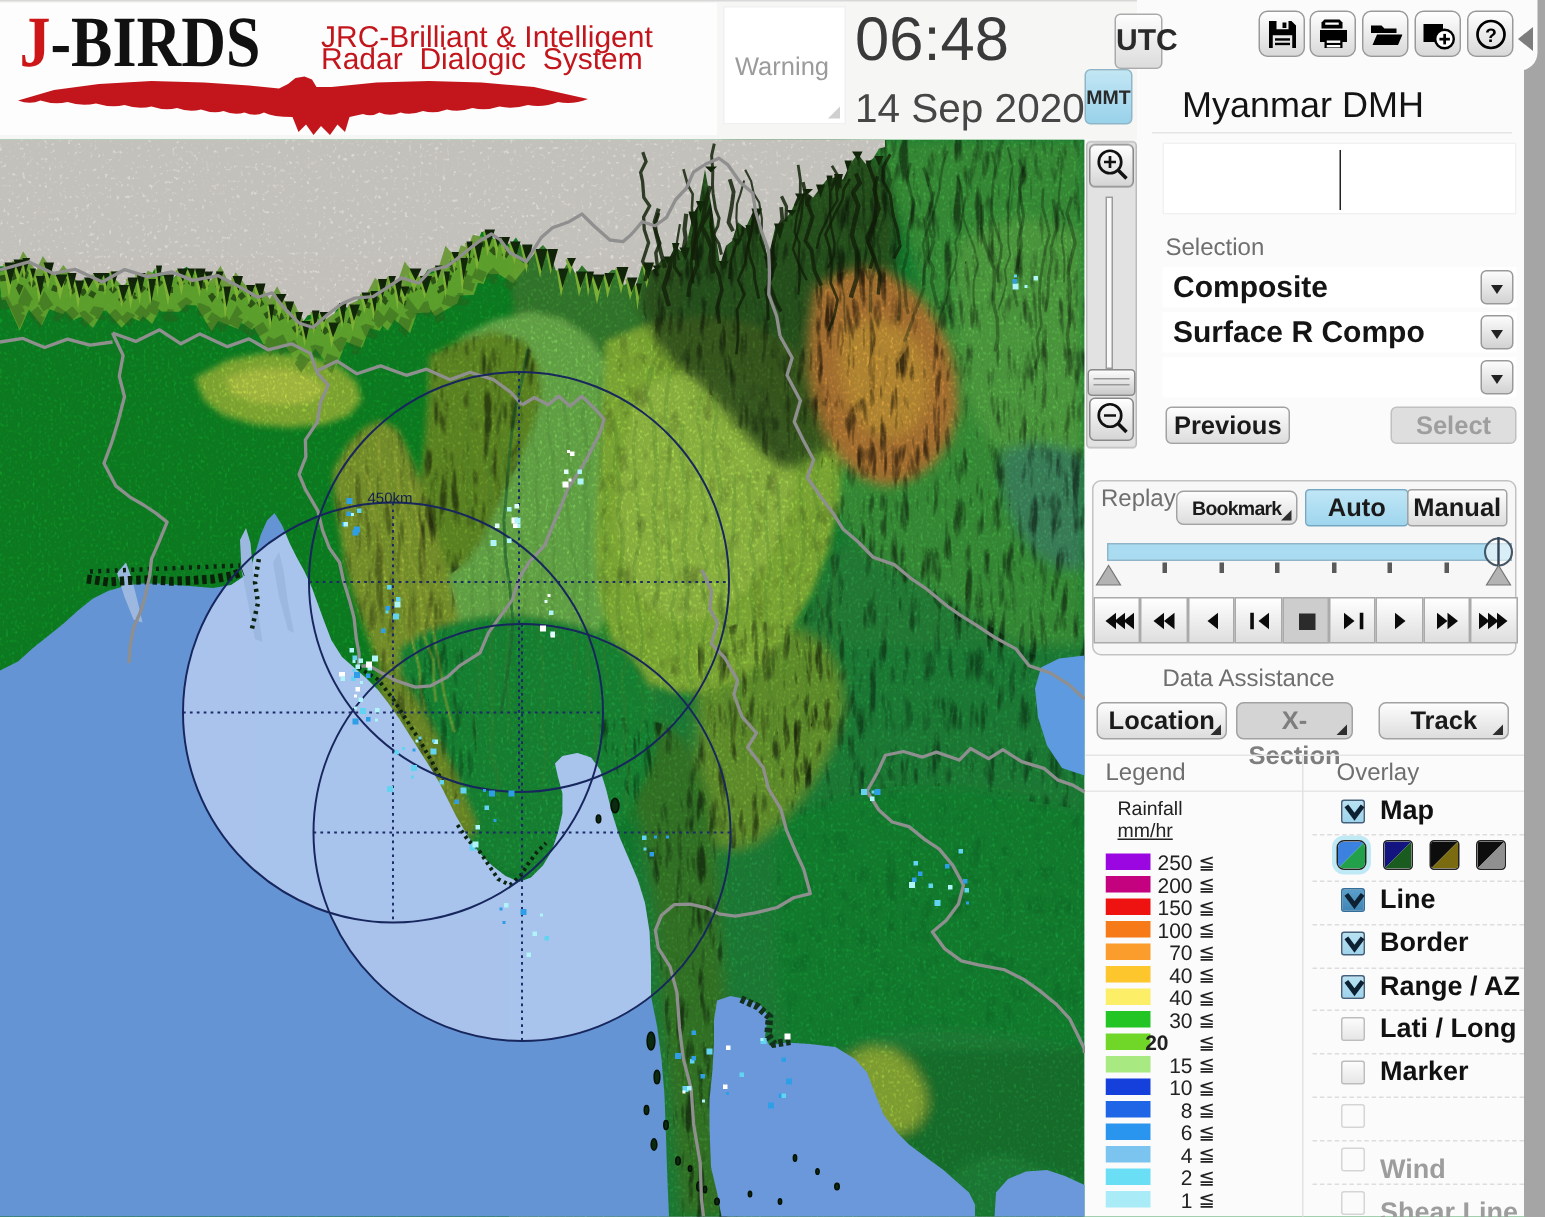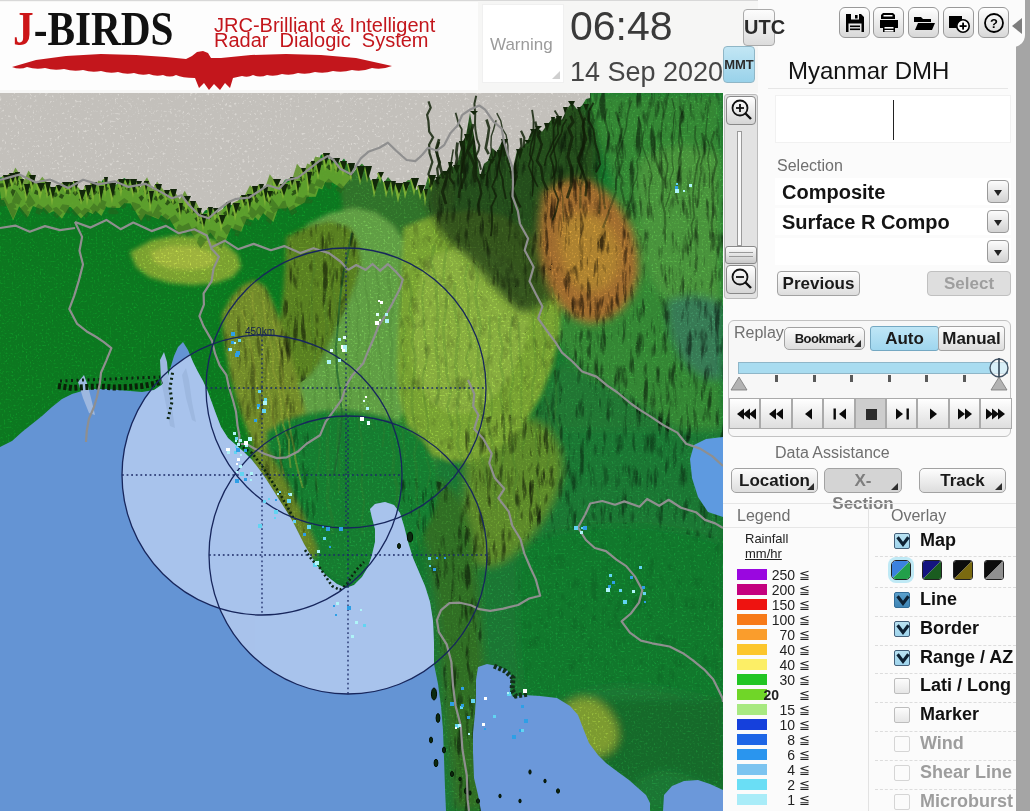--- a/index.html
+++ b/index.html
@@ -45,21 +45,21 @@
   #replaybox { position:absolute; left:5px; top:320px; width:283px; height:117px; border:1px solid #c2c2c2; border-radius:6px; background:#f7f7f7; }
   .cornerfold { position:absolute; right:3px; bottom:2px; width:0; height:0; border-left:7px solid transparent; border-bottom:7px solid #2e2e2e; }
   .pbBtn { position:absolute; top:0; height:31px; background:linear-gradient(#ffffff,#dedede); border:1px solid #aaa; }
 
   
   .chk { position:absolute; width:16px; height:16px; border:1.5px solid #44607a; border-radius:2px; background:linear-gradient(#b9e2f2,#9fd4ec); }
   .chk.off { background:linear-gradient(#fcfcfc,#e6e6e6); border-color:#bdbdbd; }
   .chk.dis { background:#fbfbfb; border-color:#d5d5d5; }
   .chk svg { position:absolute; left:1px; top:2px; }
   .ovlbl { position:absolute; left:197px; font-size:18px; font-weight:bold; color:#111; white-space:nowrap; }
-  .ovlbl.dis { color:#9d9d9d; }
+  .ovlbl.dis { color:#9d9d9d;margin-top:36px; }
   .legnum { position:absolute; font-size:14px; color:#222; text-align:right; width:34px; }
   .lge { width:14px !important; text-align:left !important; }
   .legle { position:absolute; font-size:13px; color:#222; }
 </style>
 </head>
 <body>
 
   <div id="mapwrap" class="abs" style="left:0;top:93px;width:723px;height:718px;background:#1e8a3e;">
     <svg id="mapsvg" width="723" height="718" viewBox="0 0 723 718">
 <defs>

